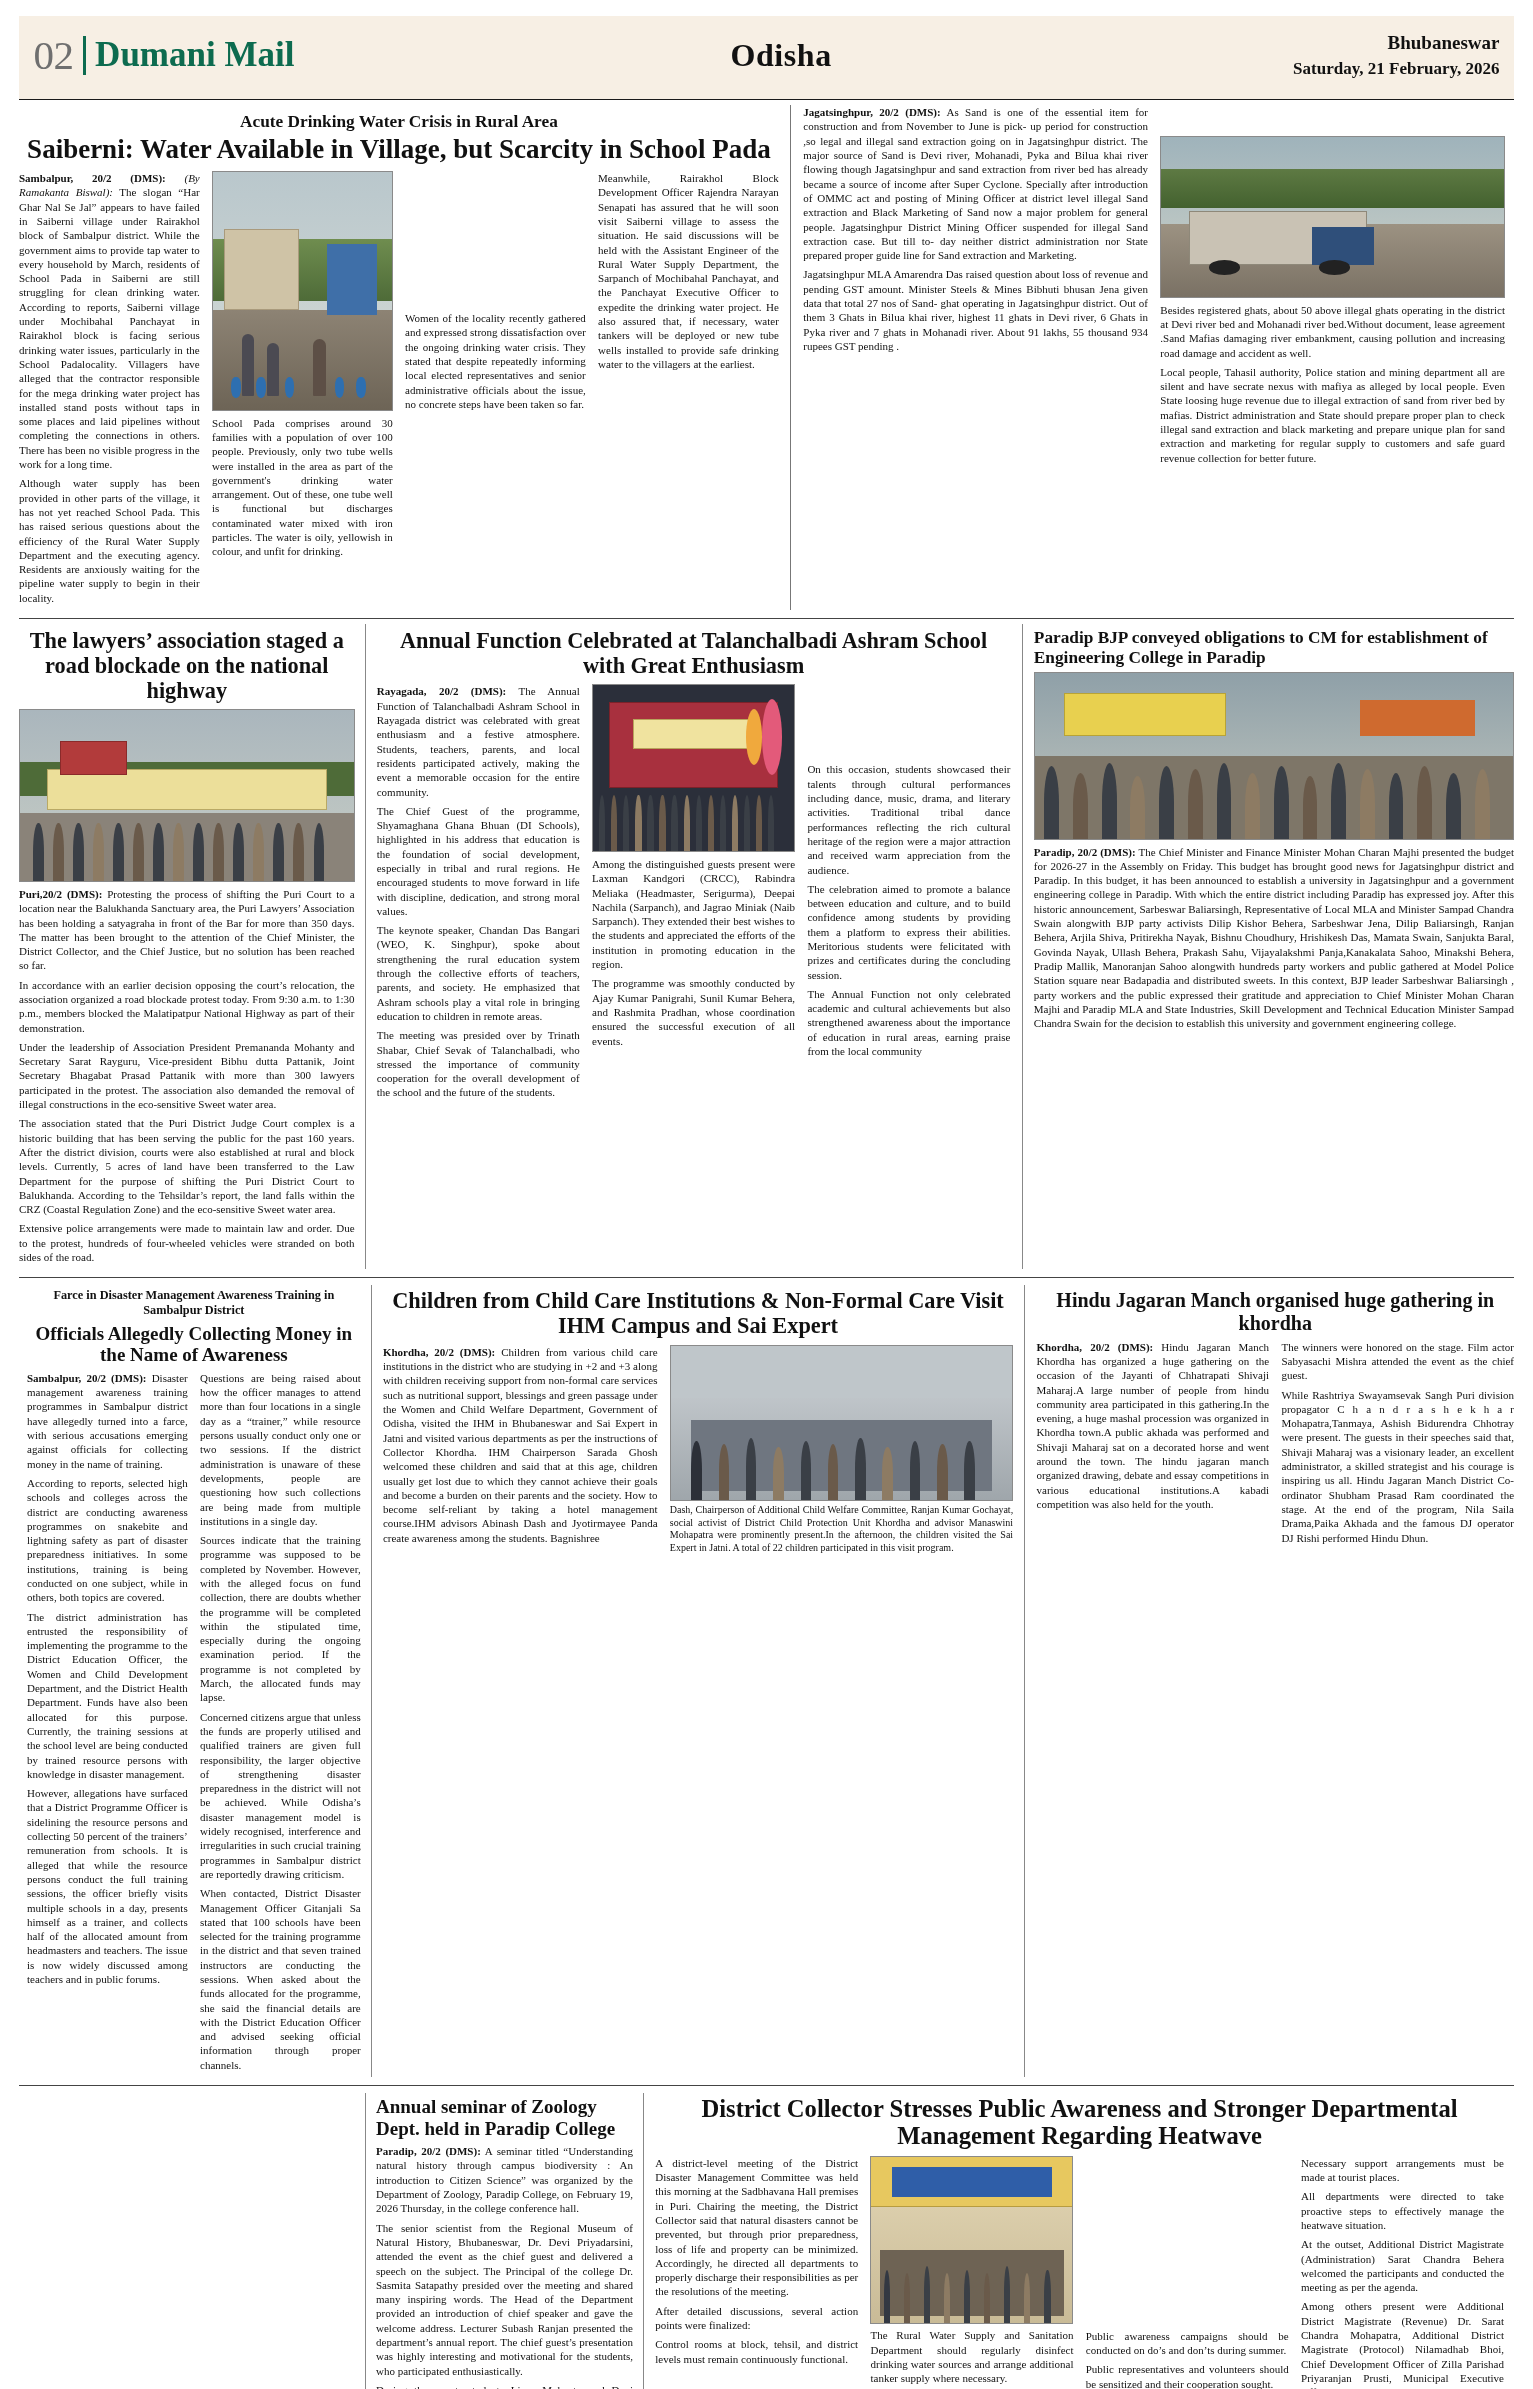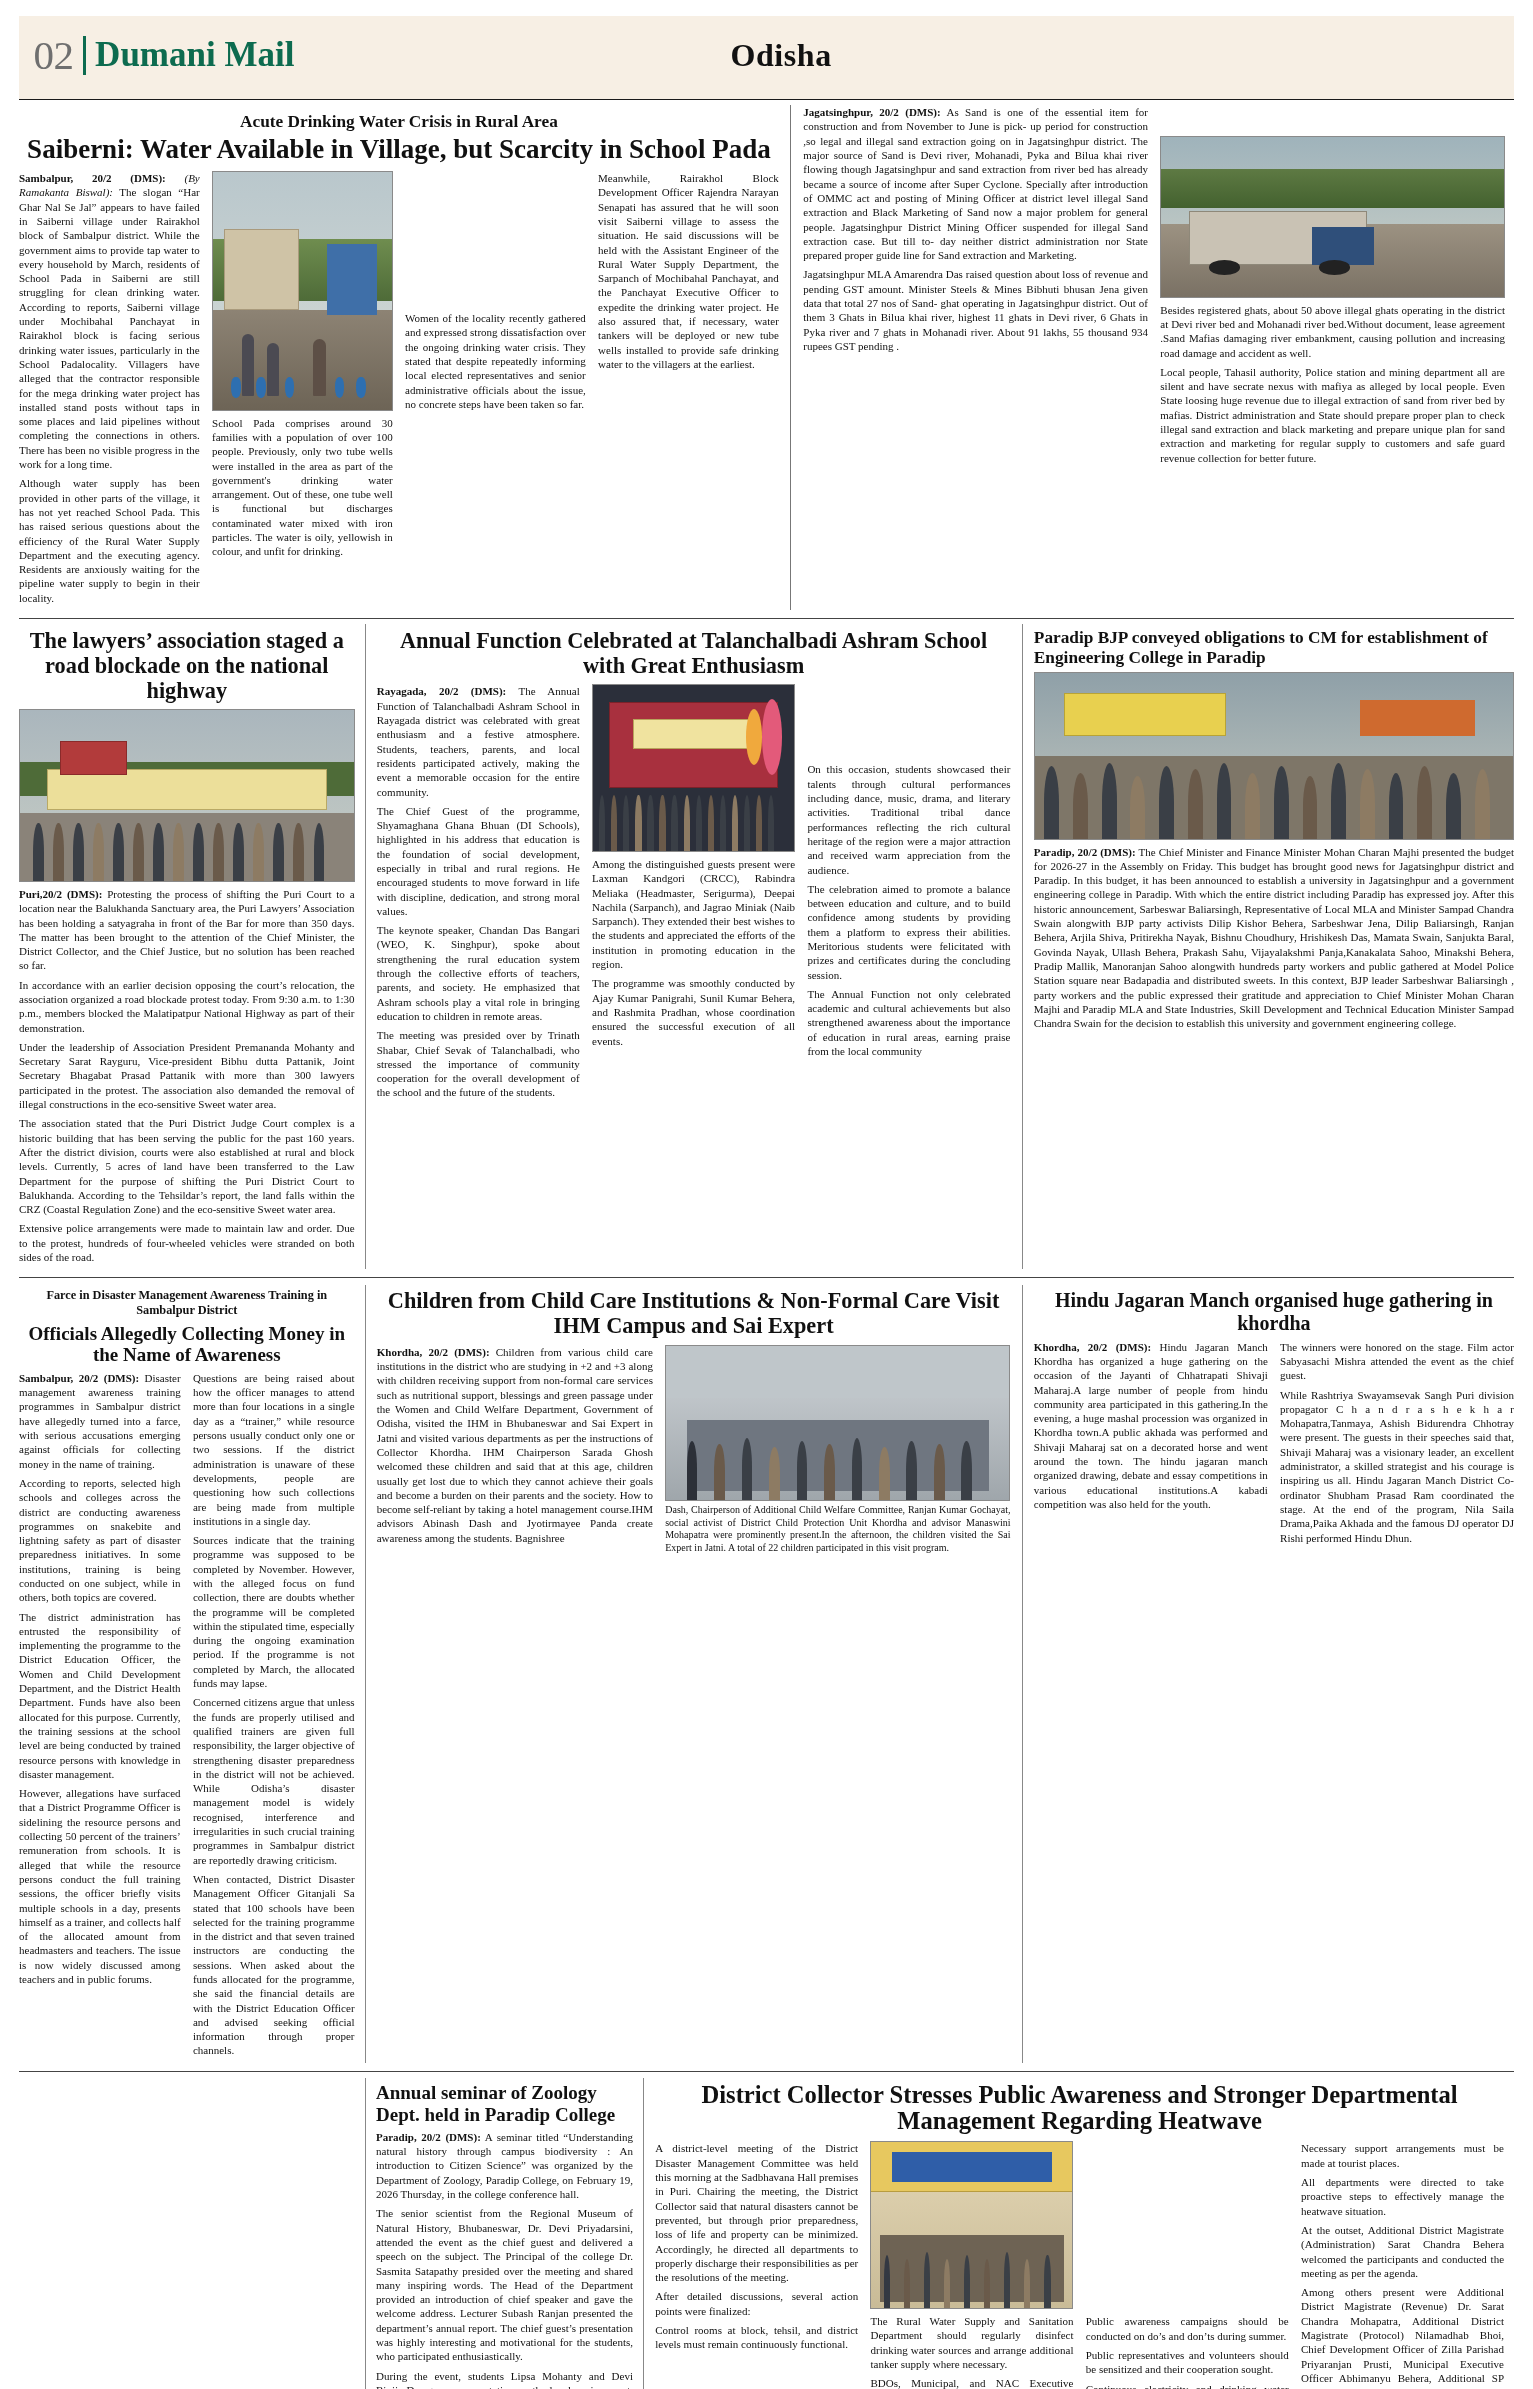--- a/index.html
+++ b/index.html
@@ -141,21 +141,21 @@
     background:#e8d68a; border:1.1px solid #b8a45c;
   }
 
   
   .mid-wrap { display:flex; margin-top: 5.6px; }
   .mid-a { width: 346px; padding-right: 10px; }
   .mid-b { width: 659px; padding: 0 11.2px; border-left:0.6px solid #888; border-right:0.6px solid #888; }
   .mid-c { width: 492px; padding-left: 11.2px; }
 
   .lower-wrap { display:flex; margin-top: 6.7px; }
-  .low-a { width: 346px; padding-right:10px; }
+  .low-a { width: 346px; padding-right:10px;margin-left:8px; }
   .low-b { width: 659px; padding: 0 11.2px; border-left:0.6px solid #888; border-right:0.6px solid #888;}
   .low-c { width: 492px; padding-left: 11.2px; }
 
   .bottom-wrap { display:flex; margin-top: 6.7px; }
   .bot-a { width: 346px; padding-right:10px; }
   .bot-b { width: 279px; padding:0 10px; border-left:0.6px solid #888; border-right:0.6px solid #888;}
   .bot-c { width: 860px; padding-left: 11.2px; }
 
   .small-kicker {
     font-size:12.3px; font-weight:bold; text-align:center; margin:3.4px 0 2.2px 0;
@@ -167,20 +167,24 @@
 <div class="page">
 
   <div class="masthead">
     <div class="mh-left">
       <div class="pagenum">02</div>
       <div class="mh-rule"></div>
       <div class="mh-name">Dumani Mail</div>
     </div>
     <div class="mh-center">
       <div class="big">Odisha</div>
+    </div>
+    <div class="mh-right">
+      <div class="city">Bhubaneswar</div>
+      <div class="date">Saturday, 21 February, 2026</div>
     </div>
   </div>
 
   <div class="top-wrap">
 
     <div class="top-left">
       <div class="kicker">Acute Drinking Water Crisis in Rural Area</div>
       <h1 class="head">Saiberni: Water Available in Village, but Scarcity in School Pada</h1>
       <div class="cols">
         <div class="col">

